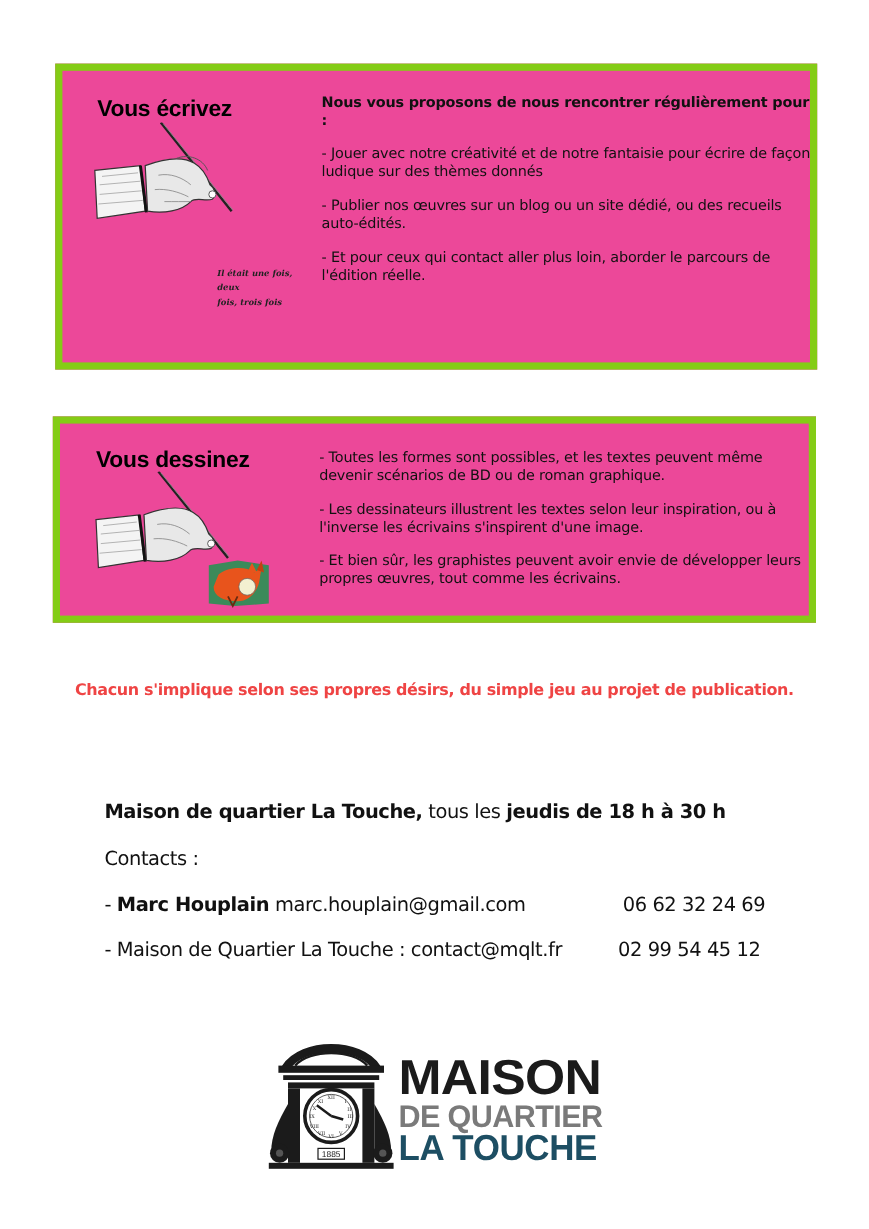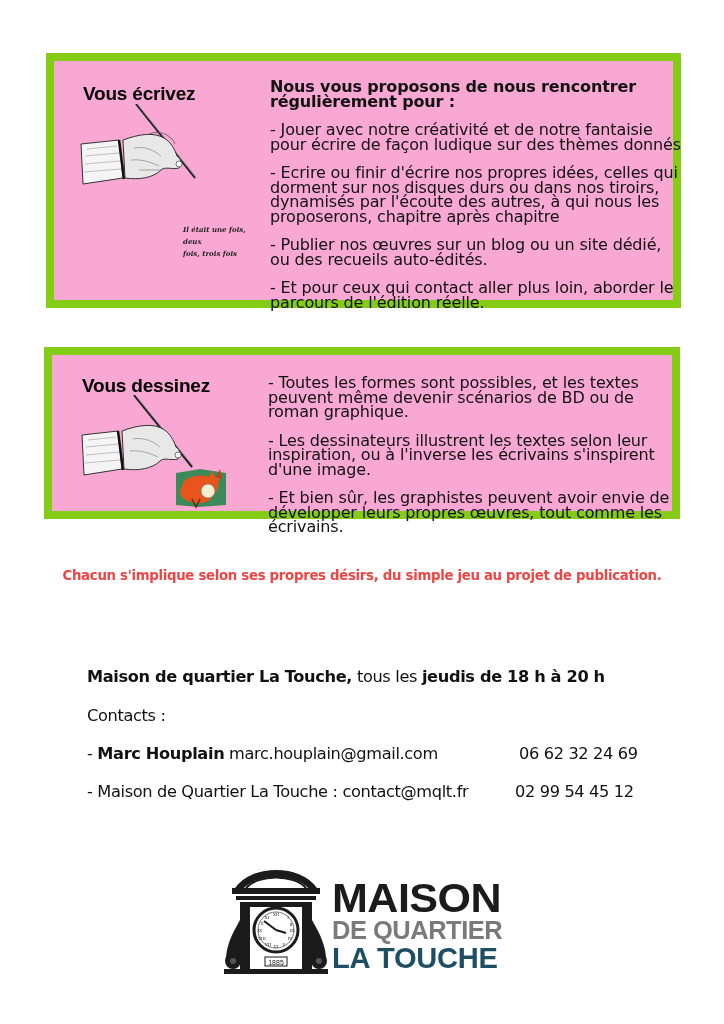--- a/index.html
+++ b/index.html
@@ -1,22 +1,22 @@
 <!DOCTYPE html>
 <html><head>
 <meta charset="utf-8">
 <style>
   * { box-sizing: border-box; margin: 0; padding: 0; }
   html, body { width: 724px; height: 1024px; background: #ffffff; overflow: hidden; }
   body { position: relative; font-family: "Liberation Sans", "DejaVu Sans", sans-serif; color: #111; }
 
   .box {
     position: absolute;
-    border: 8px solid #84cc16;
-    background: #f9a8d4;
+    border: 6px solid #84cc16;
+    background: #ec4899;
   }
   #box-write { left: 46px; top: 53px; width: 635px; height: 255px; }
   #box-draw  { left: 44px; top: 347px; width: 636px; height: 172px; padding-left: 48px; }
 
   .box-title {
     position: absolute;
     font-family: "Liberation Sans", sans-serif;
     font-weight: bold;
     font-size: 19px;
     color: #000;
@@ -36,21 +36,21 @@
     font-weight: bold;
     font-size: 7px;
     line-height: 12px;
     color: #222;
     left: 104px; top: 120px; width: 80px;
   }
 
   .box-text {
     position: absolute;
     font-family: "DejaVu Sans", sans-serif;
-    font-size: 16px;
+    font-size: 12px;
     line-height: 14.5px;
     color: #111;
     letter-spacing: -0.15px;
   }
   #box-write .box-text { left: 216px; top: 19px; width: 412px; }
   #box-draw .box-text  { left: 216px; top: 21px; width: 412px; }
   .box-text .lead { font-weight: bold; margin-bottom: 14px; display: block; }
   .box-text p { margin-bottom: 14px; }
 
   #tagline {
@@ -108,21 +108,20 @@
       <circle cx="100" cy="60" r="3" fill="#fff" stroke="#555" stroke-width="0.8"></circle>
     </svg>
     <div class="caption-script">
       <span>Il était une fois, deux</span><br>
       <span>fois, trois fois</span>
     </div>
   </div>
   <div class="box-text">
     <span class="lead">Nous vous proposons de nous rencontrer régulièrement pour :</span>
     <p>- Jouer avec notre créativité et de notre fantaisie pour écrire de façon ludique sur des thèmes donnés</p>
-    <p>- Ecrire ou finir d'écrire nos propres idées, celles qui dorment sur nos disques durs ou dans nos tiroirs, dynamisés par l'écoute des autres, à qui nous les proposerons, chapitre après chapitre</p>
     <p>- Publier nos œuvres sur un blog ou un site dédié, ou des recueils auto-édités.</p>
     <p>- Et pour ceux qui contact aller plus loin, aborder le parcours de l'édition réelle.</p>
   </div>
 </div>
 
 <div class="box" id="box-draw">
   <div class="box-title">Vous dessinez</div>
   <div class="illus">
     <svg width="160" height="116" viewBox="0 0 160 116">
       <line x1="54" y1="0" x2="112" y2="72" stroke="#222" stroke-width="2"></line>
@@ -145,21 +144,21 @@
   <div class="box-text">
     <p>- Toutes les formes sont possibles, et les textes peuvent même devenir scénarios de BD ou de roman graphique.</p>
     <p>- Les dessinateurs illustrent les textes selon leur inspiration, ou à l'inverse les écrivains s'inspirent d'une image.</p>
     <p>- Et bien sûr, les graphistes peuvent avoir envie de développer leurs propres œuvres, tout comme les écrivains.</p>
   </div>
 </div>
 
 <div id="tagline">Chacun s'implique selon ses propres désirs, du simple jeu au projet de publication.</div>
 
 <div class="info-line" id="line-venue">
-  <b>Maison de quartier La Touche,</b><span style="white-space:pre"> tous les </span><b>jeudis de 18 h à 20 h</b>
+  <b>Maison de quartier La Touche,</b><span style="white-space:pre"> tous les </span><b>jeudis de 18 h à 30 h</b>
 </div>
 <div class="info-line" id="line-contacts">Contacts :</div>
 <div class="info-line" id="line-marc">
   <span style="white-space:pre">- </span><b>Marc Houplain</b><span style="white-space:pre"> marc.houplain@gmail.com</span>
   <span class="phone">06 62 32 24 69</span>
 </div>
 <div class="info-line" id="line-mq">
   <span style="white-space:pre">- </span><span>Maison de Quartier La Touche :</span><span style="white-space:pre"> contact@mqlt.fr</span>
   <span class="phone">02 99 54 45 12</span>
 </div>

